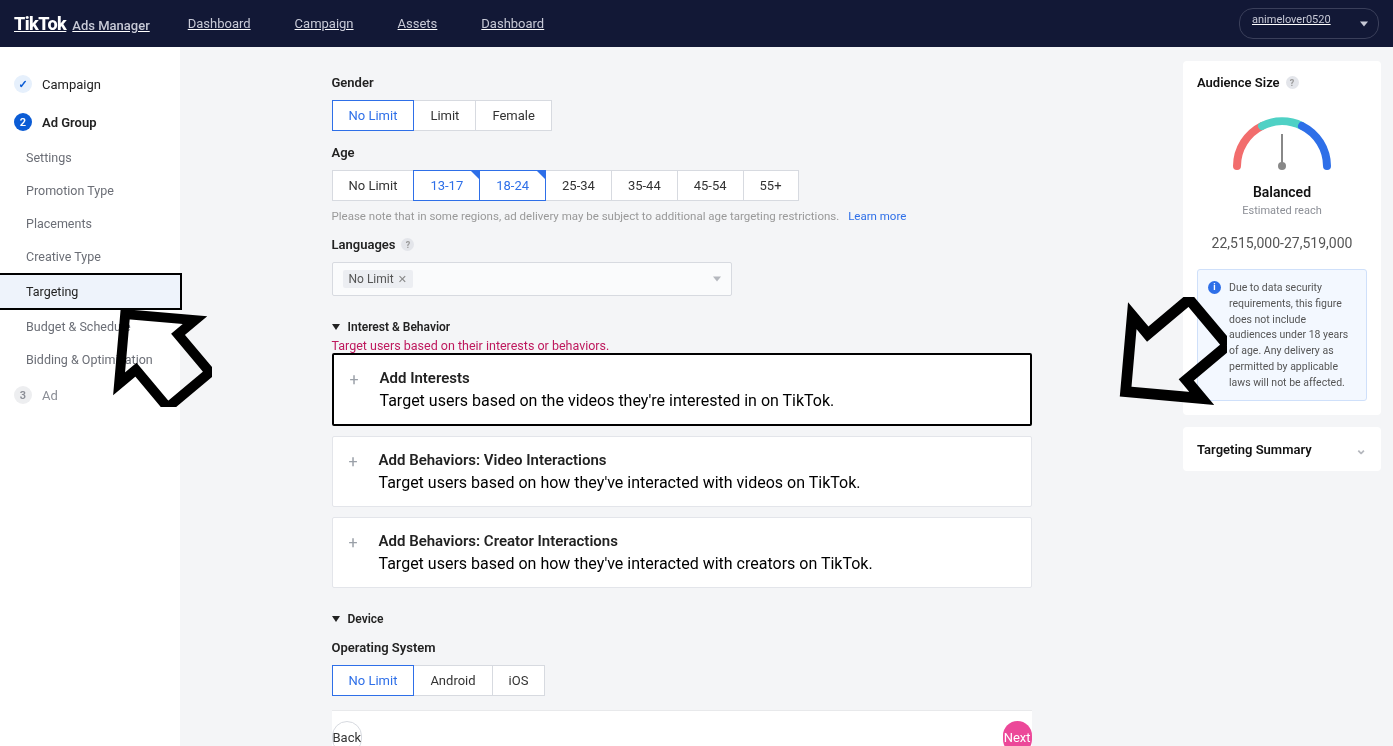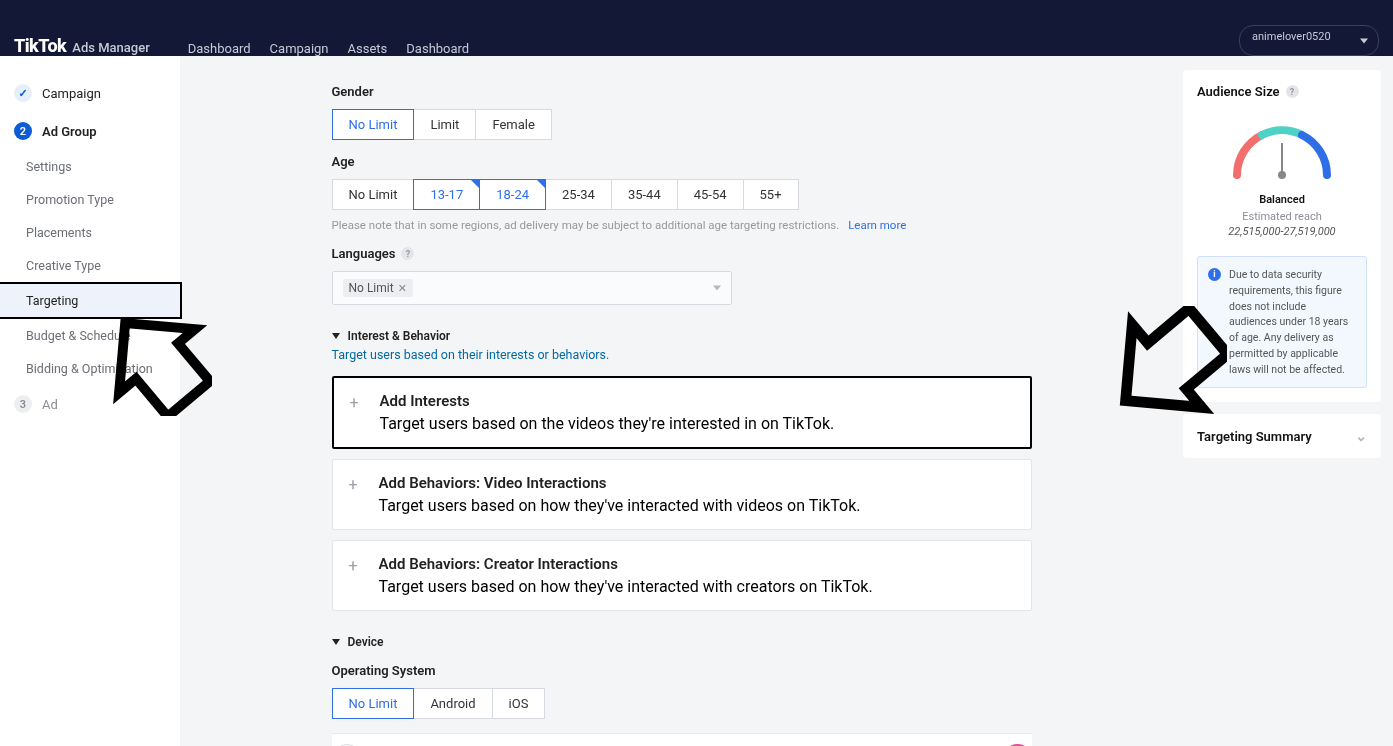--- a/index.html
+++ b/index.html
@@ -1,23 +1,23 @@
 <!DOCTYPE html>
 <html><head>
   <meta charset="utf-8">
   <style>
     * { box-sizing: border-box; margin: 0; padding: 0; font-family: -apple-system, BlinkMacSystemFont, "Segoe UI", Roboto, Helvetica, Arial, sans-serif; }
     body { background: #f4f5f7; color: #121212; }
 
     
-    .topbar { background: #121836; height: 56px; display: flex; align-items: flex-end; padding: 0 14px; color: #fff; }
+    .topbar { background: #121836; height: 47px; display: flex; align-items: center; padding: 0 14px; color: #fff; text-decoration: underline; }
     .brand { display: flex; align-items: baseline; gap: 6px; }
     .brand-logo { font-weight: 800; font-size: 18px; letter-spacing: -0.5px; }
     .brand-sub { font-size: 13px; color: #c7c9d6; font-weight: 500; }
-    .topnav { display: flex; gap: 19px; margin-left: 38px; }
+    .topnav { display: flex; gap: 44px; margin-left: 38px; }
     .topnav a { color: #c7c9d6; font-size: 13px; text-decoration: none; }
     .acct { margin-left: auto; border: 1px solid #3a3f5a; border-radius: 14px; padding: 4px 26px 12px 12px; font-size: 11px; color: #c7c9d6; position: relative; min-width: 140px; }
     .acct::after { content: ""; position: absolute; right: 10px; top: 50%; width: 0; height: 0; border-left: 4px solid transparent; border-right: 4px solid transparent; border-top: 5px solid #c7c9d6; transform: translateY(-50%); }
 
     
     .page { display: flex; align-items: stretch; }
     .sidebar { width: 180px; background: #fff; min-height: calc(100vh - 45px); padding-top: 18px; }
     .side-item { display: flex; align-items: center; gap: 10px; padding: 10px 14px; font-size: 13px; color: #222; cursor: pointer; }
     .side-item .badge { width: 18px; height: 18px; border-radius: 50%; display: flex; align-items: center; justify-content: center; font-size: 11px; font-weight: 600; }
     .badge-check { background: #e6f0fc; color: #0b5cd5; }
@@ -43,41 +43,41 @@
     .hint { font-size: 11.5px; color: #999; margin-top: 8px; }
     .hint a { color: #2e6fe8; text-decoration: none; margin-left: 6px; }
 
     .select-box { border: 1px solid #d7dae0; background: #fafbfc; height: 34px; display: flex; align-items: center; padding: 0 10px; width: 400px; position: relative; border-radius: 2px; }
     .chip { background: #eceef2; color: #555; font-size: 12px; padding: 2px 6px; border-radius: 2px; display: inline-flex; align-items: center; gap: 4px; }
     .chip-x { font-size: 11px; color: #888; cursor: pointer; }
     .select-caret { position: absolute; right: 10px; top: 50%; transform: translateY(-50%); width: 0; height: 0; border-left: 4px solid transparent; border-right: 4px solid transparent; border-top: 5px solid #b5b8be; }
 
     .collapsible { font-size: 12px; font-weight: 600; color: #222; margin: 24px 0 4px; display: flex; align-items: center; gap: 8px; cursor: pointer; }
     .caret-d { width: 0; height: 0; border-left: 4.5px solid transparent; border-right: 4.5px solid transparent; border-top: 6px solid #222; }
-    .collapsible-sub { font-size: 12.5px; color: #0369a1; margin-bottom: 14px; }
+    .collapsible-sub { font-size: 12.5px; color: #be185d; }
 
     .add-card { border: 1px solid #e3e5ea; background: #fff; border-radius: 2px; padding: 14px 16px; display: flex; align-items: flex-start; gap: 16px; margin-bottom: 10px; cursor: pointer; }
     .add-card.hl { border: 2.5px solid #000; }
     .plus { width: 14px; height: 14px; color: #9aa0a8; font-size: 16px; line-height: 14px; margin-top: 4px; }
     .add-title { font-size: 15px; font-weight: 600; color: #222; margin-bottom: 4px; }
     .add-desc { font-size: 16px; color: #000000; }
 
     .footer-bar { position: sticky; bottom: 0; background: #fff; border-top: 1px solid #e8e9eb; padding: 10px 0; display: flex; justify-content: space-between; margin-top: 14px; }
     .btn { border-radius: 16px; padding: 8px 0; font-size: 13px; cursor: pointer; border: 1px solid transparent; }
     .btn-default { background: #fff; border-color: #d7dae0; color: #333; }
     .btn-primary { background: #ec4899; color: #fff; font-weight: 400; text-align: right; }
 
     
     .right { width: 210px; padding: 14px 12px 0 0; }
     .panel { background: #fff; border-radius: 4px; padding: 14px; margin-bottom: 12px; }
     .panel-title { font-size: 13px; font-weight: 600; display: flex; align-items: center; gap: 6px; margin-bottom: 10px; }
     .gauge-wrap { display: flex; flex-direction: column; align-items: center; padding: 6px 0; }
-    .gauge-status { font-size: 11px; font-weight: 600; margin-top: 8px; }
+    .gauge-status { font-size: 14px; font-weight: 600; margin-top: 8px; }
     .gauge-sub { font-size: 11px; color: #8c8f96; margin-top: 4px; }
-    .gauge-val { font-size: 11px; color: #555; margin-top: 2px; font-style: italic; }
+    .gauge-val { font-size: 14px; color: #555; margin-top: 18px; }
     .info-box { border: 1px solid #cfe0fa; background: #f3f8ff; border-radius: 3px; padding: 10px; font-size: 10.5px; color: #555; line-height: 1.5; display: flex; gap: 8px; margin-top: 12px; }
     .info-i { width: 13px; height: 13px; border-radius: 50%; background: #2e6fe8; color: #fff; font-size: 9px; display: flex; align-items: center; justify-content: center; font-weight: 700; flex-shrink: 0; margin-top: 1px; }
     .summary { display: flex; justify-content: space-between; align-items: center; font-size: 13px; font-weight: 600; cursor: pointer; }
     .summary .chev { color: #b5b8be; font-size: 14px; }
 
     
     .arrow-anno { position: absolute; pointer-events: none; }
     .arrow-left { left: -230px; top: 250px; width: 110px; height: 110px; }
     .arrow-right { right: -195px; top: 250px; width: 120px; height: 120px; }
   </style>

